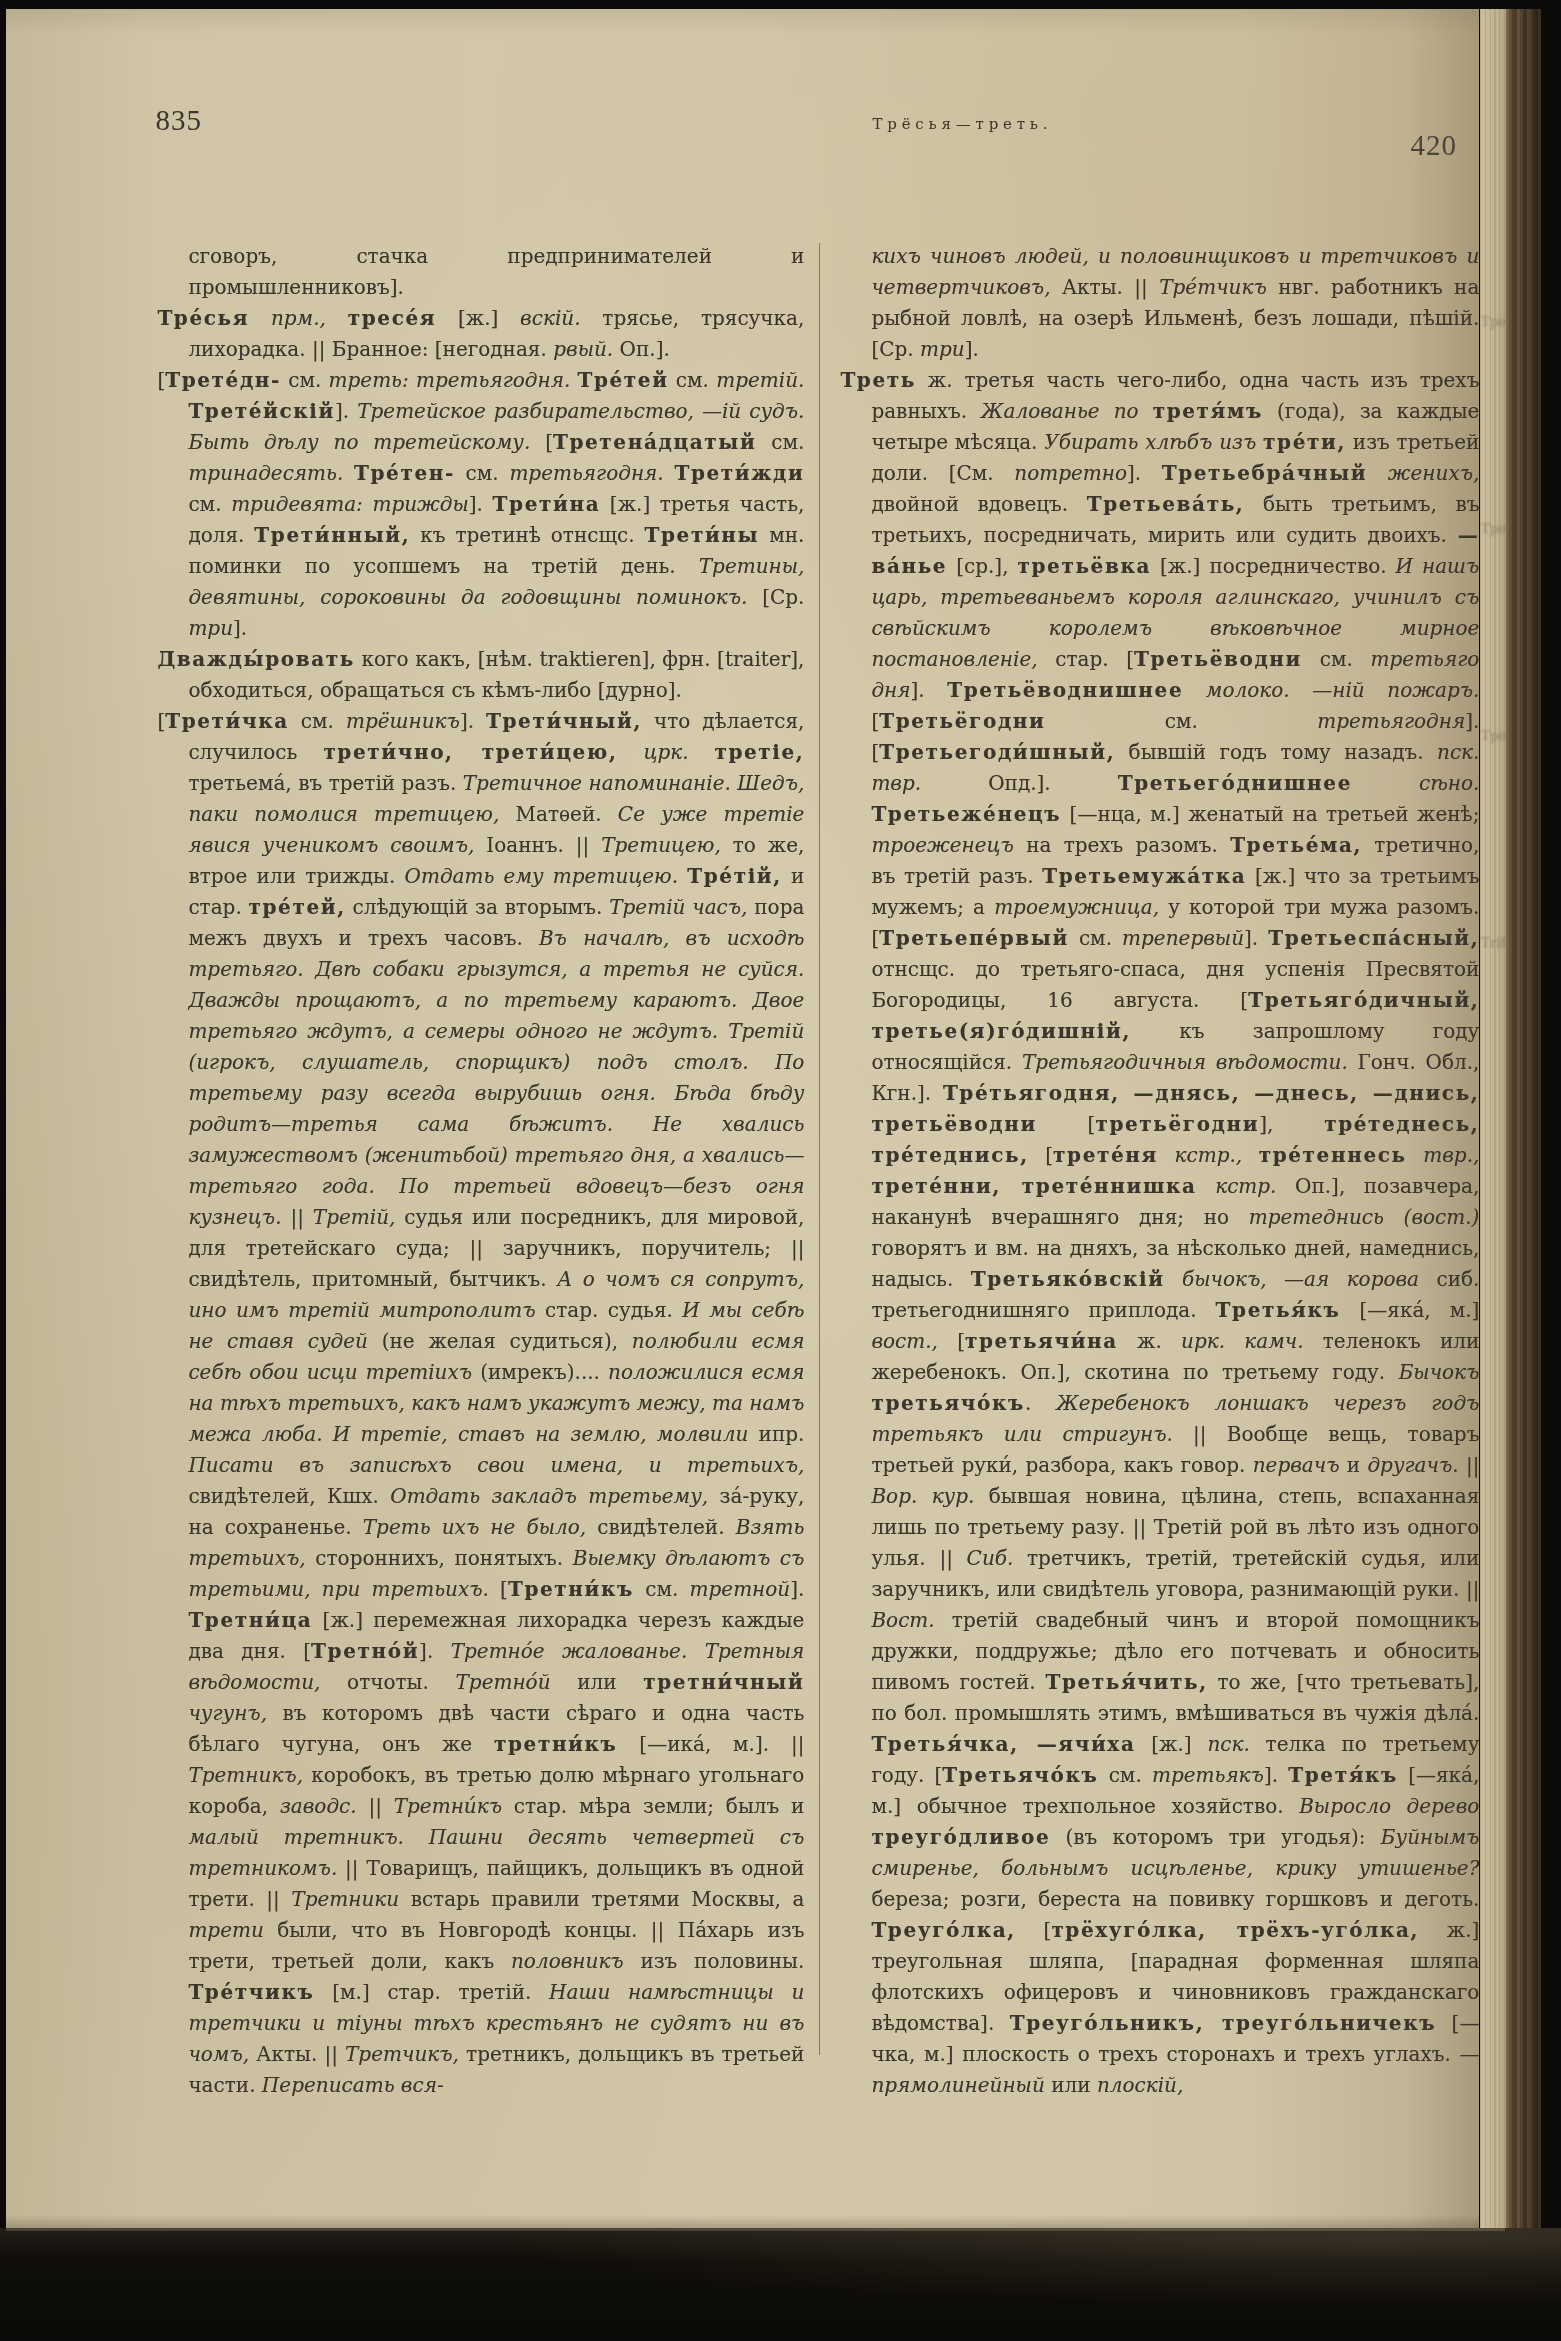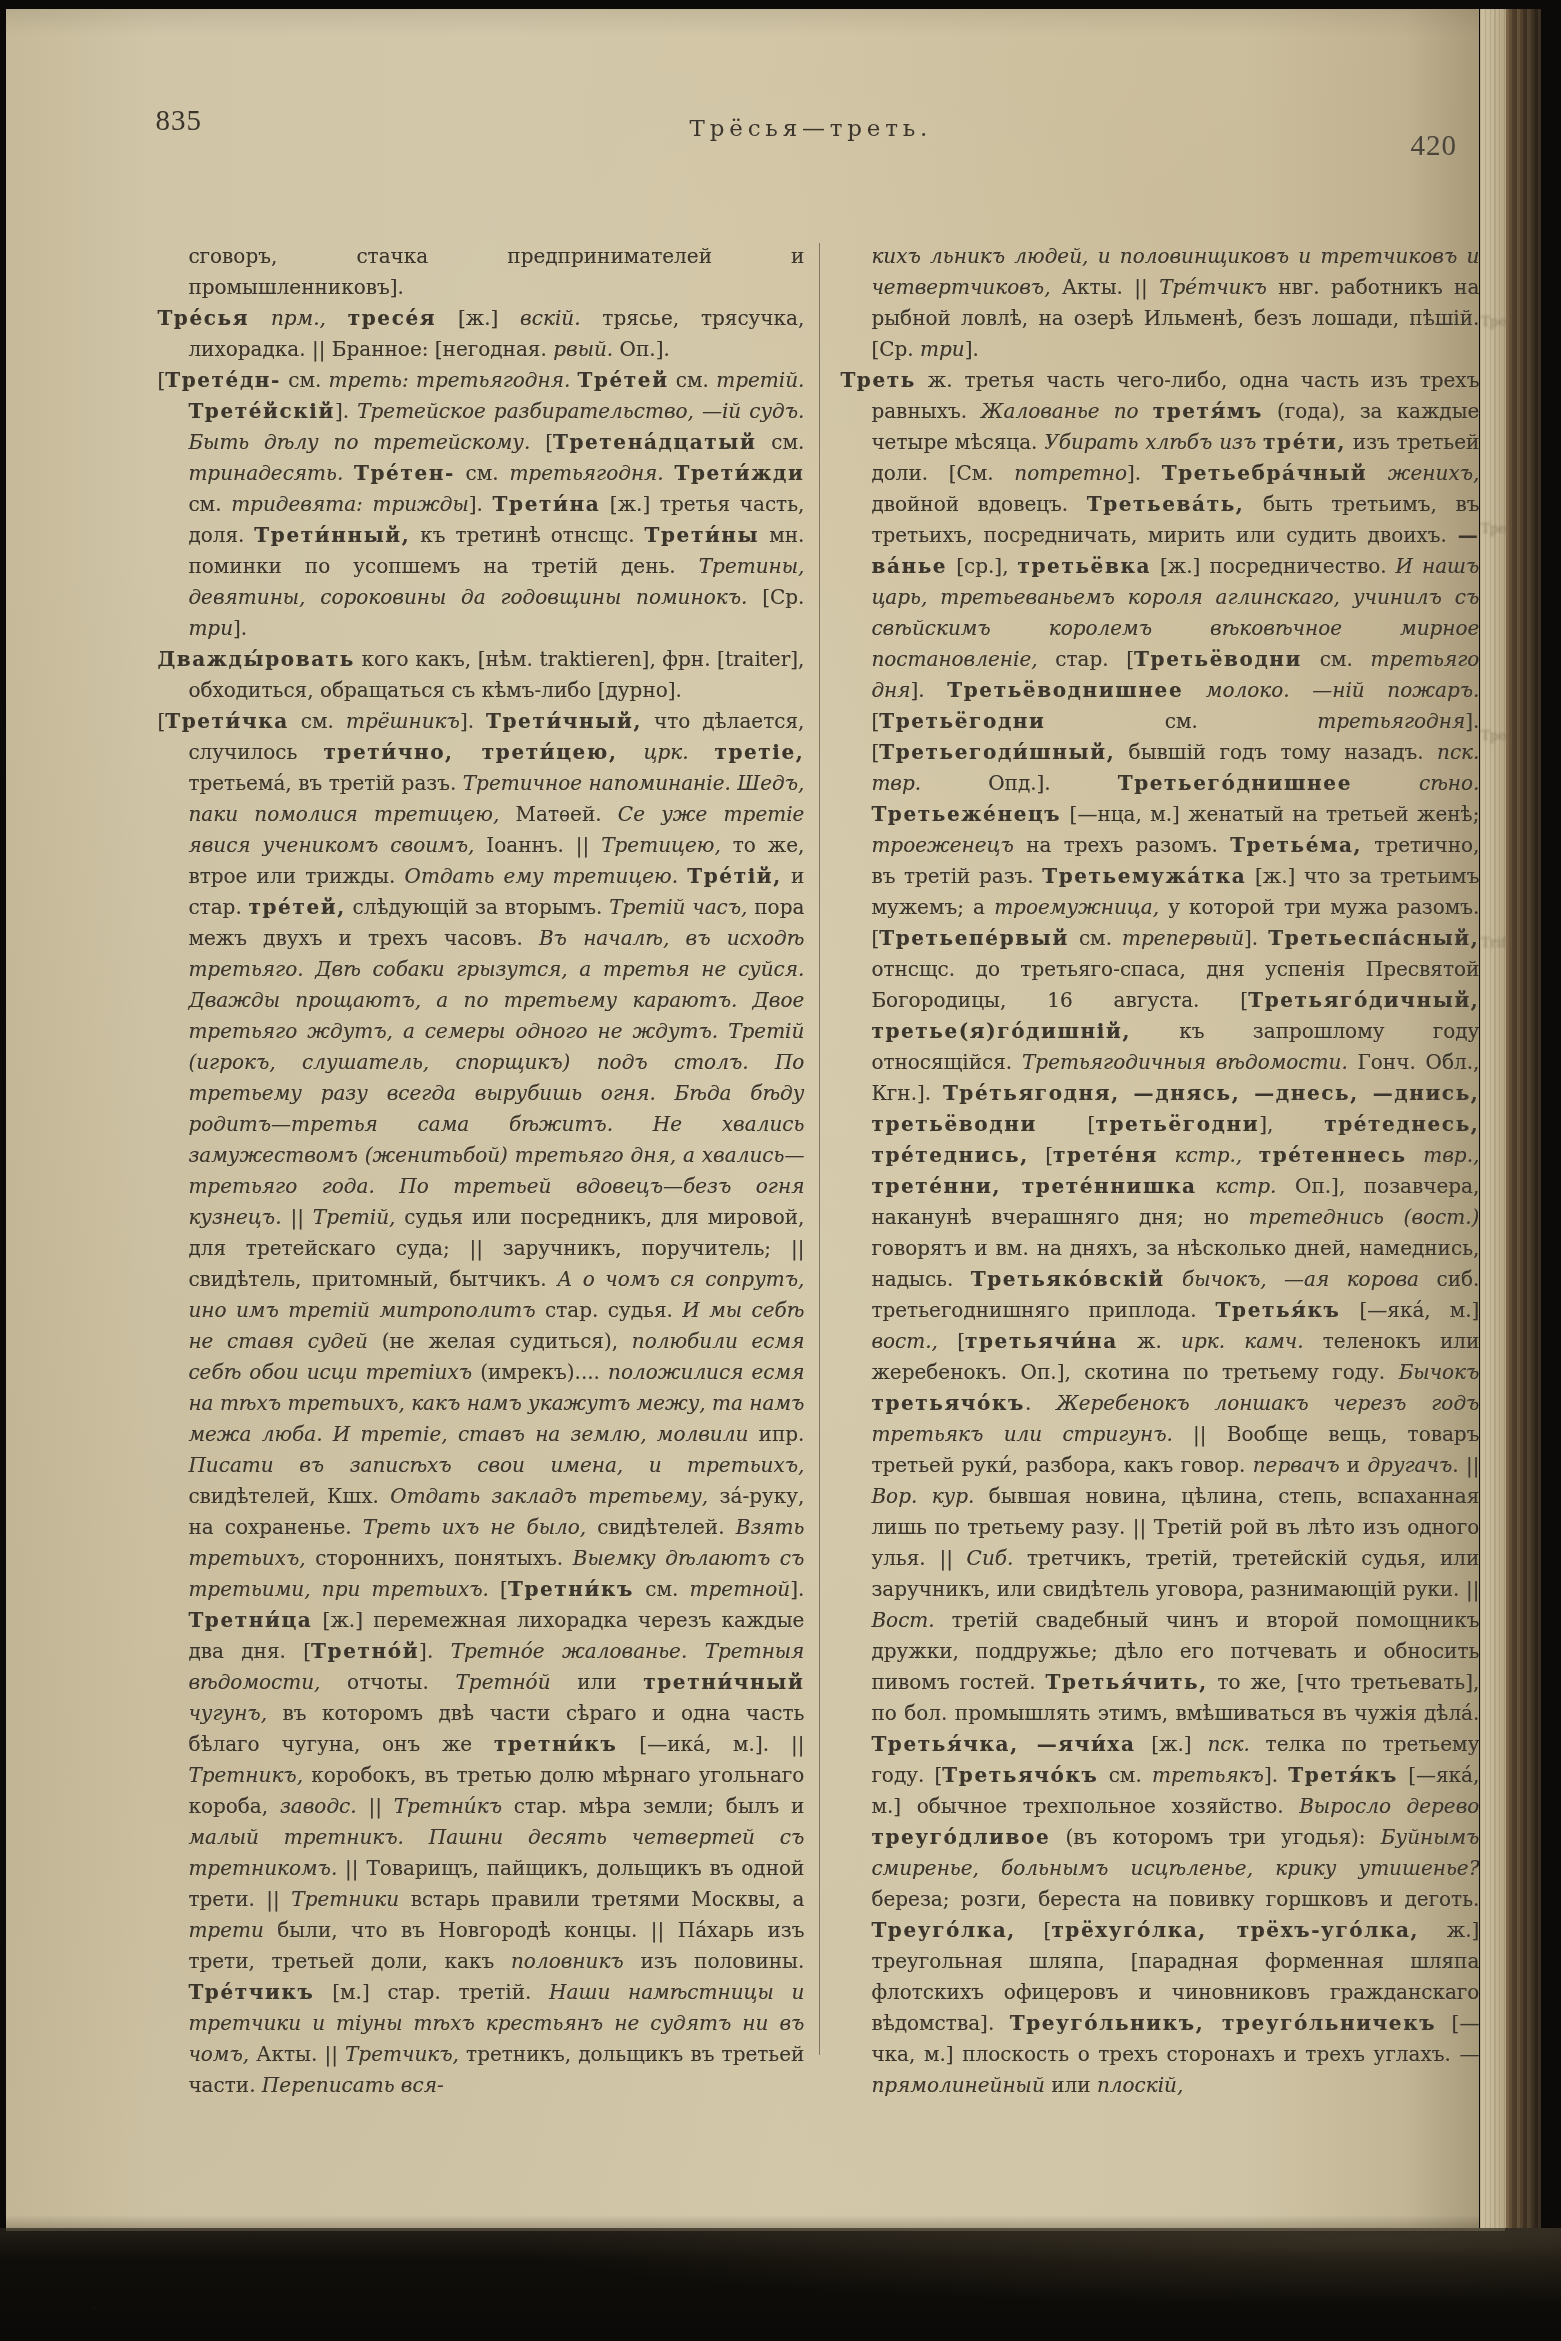--- a/index.html
+++ b/index.html
@@ -19,22 +19,22 @@
       linear-gradient(180deg, rgba(60,50,35,0.10) 0%, rgba(60,50,35,0) 1.2%),
       linear-gradient(90deg,#c5b999 0%,#d0c5a7 10%,#d4c9ab 52%,#cfc4a5 84%,#c2b596 95%,#a89b7c 100%);
     color:#37312a;}
   .paper::after{content:"";position:absolute;left:0;right:0;bottom:0;height:14px;
       background:linear-gradient(180deg,rgba(40,32,20,0) 0%,rgba(40,32,20,0.25) 100%);}
 
   
   .pageno{position:absolute;font-size:29px;letter-spacing:1.1px;color:#3b352c;font-family:Liberation Serif, serif;}
   .pn-left{left:149px;top:95px;}
   .pn-right{left:1404px;top:120px;color:#4a443a;}
-  .running-title{position:absolute;left:563px;top:106px;width:483px;text-align:center;
-      font-size:23px;letter-spacing:4.8px;color:#3b352c;}
+  .running-title{position:absolute;left:563px;top:106px;width:483px;text-align:right;
+      font-size:15px;letter-spacing:4.8px;color:#3b352c;}
 
   
   .col{position:absolute;top:232px;font-size:20px;line-height:31px;text-align:justify;
        color:#3b352c;text-shadow:0 0 0.5px rgba(55,48,40,0.35);}
   .col-left{left:151px;width:647px;}
   .col-right{left:834px;width:639px;}
   .col p{margin:0;padding-left:31px;text-indent:-31px;}
   .col p.cont{text-indent:0;}
   .col b{font-weight:700;letter-spacing:1.6px;}
   .col i{font-style:italic;}
@@ -77,21 +77,21 @@
 
   <div class="col col-left">
       <p class="cont">сговоръ, стачка предпринимателей и промышленниковъ].</p>
       <p><b>Тре́сья</b> <i>прм.,</i> <b>тресе́я</b> [ж.] <i>вскій.</i> трясье, трясучка, лихорадка. || Бранное: [негодная. <i>рвый.</i> Оп.].</p>
       <p>[<b>Трете́дн-</b> см. <i>треть: третьягодня.</i> <b>Тре́тей</b> см. <i>третій.</i> <b>Трете́йскій</b>]. <i>Третейское разбирательство, —ій судъ. Быть дѣлу по третейскому.</i> [<b>Третена́дцатый</b> см. <i>тринадесять.</i> <b>Тре́тен-</b> см. <i>третьягодня.</i> <b>Трети́жди</b> см. <i>тридевята: трижды</i>]. <b>Трети́на</b> [ж.] третья часть, доля. <b>Трети́нный,</b> къ третинѣ отнсщс. <b>Трети́ны</b> мн. поминки по усопшемъ на третій день. <i>Третины, девятины, сороковины да годовщины поминокъ.</i> [Ср. <i>три</i>].</p>
       <p><b>Дважды́ровать</b> кого какъ, [нѣм. traktieren], фрн. [traiter], обходиться, обращаться съ кѣмъ-либо [дурно].</p>
       <p>[<b>Трети́чка</b> см. <i>трёшникъ</i>]. <b>Трети́чный,</b> что дѣлается, случилось <b>трети́чно, трети́цею,</b> <i>црк.</i> <b>третіе,</b> третьема́, въ третій разъ. <i>Третичное напоминаніе. Шедъ, паки помолися третицею,</i> Матѳей. <i>Се уже третіе явися ученикомъ своимъ,</i> Іоаннъ. || <i>Третицею,</i> то же, втрое или трижды. <i>Отдать ему третицею.</i> <b>Тре́тій,</b> и стар. <b>тре́тей,</b> слѣдующій за вторымъ. <i>Третій часъ,</i> пора межъ двухъ и трехъ часовъ. <i>Въ началѣ, въ исходѣ третьяго. Двѣ собаки грызутся, а третья не суйся. Дважды прощаютъ, а по третьему караютъ. Двое третьяго ждутъ, а семеры одного не ждутъ. Третій (игрокъ, слушатель, спорщикъ) подъ столъ. По третьему разу всегда вырубишь огня. Бѣда бѣду родитъ—третья сама бѣжитъ. Не хвались замужествомъ (женитьбой) третьяго дня, а хвались—третьяго года. По третьей вдовецъ—безъ огня кузнецъ.</i> || <i>Третій,</i> судья или посредникъ, для мировой, для третейскаго суда; || заручникъ, поручитель; || свидѣтель, притомный, бытчикъ. <i>А о чомъ ся сопрутъ, ино имъ третій митрополитъ</i> стар. судья. <i>И мы себѣ не ставя судей</i> (не желая судиться), <i>полюбили есмя себѣ обои исци третіихъ</i> (имрекъ).... <i>положилися есмя на тѣхъ третьихъ, какъ намъ укажутъ межу, та намъ межа люба. И третіе, ставъ на землю, молвили</i> ипр. <i>Писати въ записѣхъ свои имена, и третьихъ,</i> свидѣтелей, Кшх. <i>Отдать закладъ третьему,</i> за́-руку, на сохраненье. <i>Треть ихъ не было,</i> свидѣтелей. <i>Взять третьихъ,</i> стороннихъ, понятыхъ. <i>Выемку дѣлаютъ съ третьими, при третьихъ.</i> [<b>Третни́къ</b> см. <i>третной</i>]. <b>Третни́ца</b> [ж.] перемежная лихорадка черезъ каждые два дня. [<b>Третно́й</b>]. <i>Третно́е жалованье. Третныя вѣдомости,</i> отчоты. <i>Третно́й</i> или <b>третни́чный</b> <i>чугунъ,</i> въ которомъ двѣ части сѣраго и одна часть бѣлаго чугуна, онъ же <b>третни́къ</b> [—ика́, м.]. || <i>Третникъ,</i> коробокъ, въ третью долю мѣрнаго угольнаго короба, <i>заводс.</i> || <i>Третни́къ</i> стар. мѣра земли; былъ и <i>малый третникъ. Пашни десять четвертей съ третникомъ.</i> || Товарищъ, пайщикъ, дольщикъ въ одной трети. || <i>Третники</i> встарь правили третями Москвы, а <i>трети</i> были, что въ Новгородѣ концы. || Па́харь изъ трети, третьей доли, какъ <i>половникъ</i> изъ половины. <b>Тре́тчикъ</b> [м.] стар. третій. <i>Наши намѣстницы и третчики и тіуны тѣхъ крестьянъ не судятъ ни въ чомъ,</i> Акты. || <i>Третчикъ,</i> третникъ, дольщикъ въ третьей части. <i>Переписать вся-</i></p>
     </div>
 
   <div class="col col-right">
-      <p class="cont"><i>кихъ льникъ людей, и половинщиковъ и третчиковъ и четвертчиковъ,</i> Акты. || <i>Тре́тчикъ</i> нвг. работникъ на рыбной ловлѣ, на озерѣ Ильменѣ, безъ лошади, пѣшій. [Ср. <i>три</i>].</p>
+      <p class="cont"><i>кихъ чиновъ людей, и половинщиковъ и третчиковъ и четвертчиковъ,</i> Акты. || <i>Тре́тчикъ</i> нвг. работникъ на рыбной ловлѣ, на озерѣ Ильменѣ, безъ лошади, пѣшій. [Ср. <i>три</i>].</p>
       <p><b>Треть</b> ж. третья часть чего-либо, одна часть изъ трехъ равныхъ. <i>Жалованье по</i> <b>третя́мъ</b> (года), за каждые четыре мѣсяца. <i>Убирать хлѣбъ изъ</i> <b>тре́ти,</b> изъ третьей доли. [См. <i>потретно</i>]. <b>Третьебра́чный</b> <i>женихъ,</i> двойной вдовецъ. <b>Третьева́ть,</b> быть третьимъ, въ третьихъ, посредничать, мирить или судить двоихъ. <b>—ва́нье</b> [ср.], <b>третьёвка</b> [ж.] посредничество. <i>И нашъ царь, третьеваньемъ короля аглинскаго, учинилъ съ свѣйскимъ королемъ вѣковѣчное мирное постановленіе,</i> стар. [<b>Третьёводни</b> см. <i>третьяго дня</i>]. <b>Третьёводнишнее</b> <i>молоко. —ній пожаръ.</i> [<b>Третьёгодни</b> см. <i>третьягодня</i>]. [<b>Третьегоди́шный,</b> бывшій годъ тому назадъ. <i>пск. твр.</i> Опд.]. <b>Третьего́днишнее</b> <i>сѣно.</i> <b>Третьеже́нецъ</b> [—нца, м.] женатый на третьей женѣ; <i>троеженецъ</i> на трехъ разомъ. <b>Третье́ма,</b> третично, въ третій разъ. <b>Третьемужа́тка</b> [ж.] что за третьимъ мужемъ; а <i>троемужница,</i> у которой три мужа разомъ. [<b>Третьепе́рвый</b> см. <i>трепервый</i>]. <b>Третьеспа́сный,</b> отнсщс. до третьяго-спаса, дня успенія Пресвятой Богородицы, 16 августа. [<b>Третьяго́дичный, третье(я)го́дишній,</b> къ запрошлому году относящійся. <i>Третьягодичныя вѣдомости.</i> Гонч. Обл., Кгн.]. <b>Тре́тьягодня, —днясь, —днесь, —днись, третьёводни</b> [<b>третьёгодни</b>], <b>тре́теднесь, тре́теднись,</b> [<b>трете́ня</b> <i>кстр.,</i> <b>тре́теннесь</b> <i>твр.,</i> <b>трете́нни, трете́ннишка</b> <i>кстр.</i> Оп.], позавчера, наканунѣ вчерашняго дня; но <i>третеднись (вост.)</i> говорятъ и вм. на дняхъ, за нѣсколько дней, намеднись, надысь. <b>Третьяко́вскій</b> <i>бычокъ, —ая корова</i> сиб. третьегоднишняго приплода. <b>Третья́къ</b> [—яка́, м.] <i>вост.,</i> [<b>третьячи́на</b> ж. <i>ирк. камч.</i> теленокъ или жеребенокъ. Оп.], скотина по третьему году. <i>Бычокъ</i> <b>третьячо́къ</b>. <i>Жеребенокъ лоншакъ черезъ годъ третьякъ или стригунъ.</i> || Вообще вещь, товаръ третьей руки́, разбора, какъ говор. <i>первачъ</i> и <i>другачъ</i>. || <i>Вор. кур.</i> бывшая новина, цѣлина, степь, вспаханная лишь по третьему разу. || Третій рой въ лѣто изъ одного улья. || <i>Сиб.</i> третчикъ, третій, третейскій судья, или заручникъ, или свидѣтель уговора, разнимающій руки. || <i>Вост.</i> третій свадебный чинъ и второй помощникъ дружки, поддружье; дѣло его потчевать и обносить пивомъ гостей. <b>Третья́чить,</b> то же, [что третьевать], по бол. промышлять этимъ, вмѣшиваться въ чужія дѣла́. <b>Третья́чка, —ячи́ха</b> [ж.] <i>пск.</i> телка по третьему году. [<b>Третьячо́къ</b> см. <i>третьякъ</i>]. <b>Третя́къ</b> [—яка́, м.] обычное трехпольное хозяйство. <i>Выросло дерево</i> <b>треуго́дливое</b> (въ которомъ три угодья): <i>Буйнымъ смиренье, больнымъ исцѣленье, крику утишенье?</i> береза; розги, береста на повивку горшковъ и деготь. <b>Треуго́лка,</b> [<b>трёхуго́лка, трёхъ-уго́лка,</b> ж.] треугольная шляпа, [парадная форменная шляпа флотскихъ офицеровъ и чиновниковъ гражданскаго вѣдомства]. <b>Треуго́льникъ, треуго́льничекъ</b> [—чка, м.] плоскость о трехъ сторонахъ и трехъ углахъ. <i>—прямолинейный</i> или <i>плоскій,</i></p>
     </div>
 </div>
 
 <div class="fore-edge">
   <div class="ghost">
       <div style="margin-bottom: 182px;">Трефа</div>
       <div style="margin-bottom: 182px;">Трефить</div>
       <div style="margin-bottom: 182px;">Трефонка</div>
       <div style="margin-bottom: 182px;">Trifolium</div>

